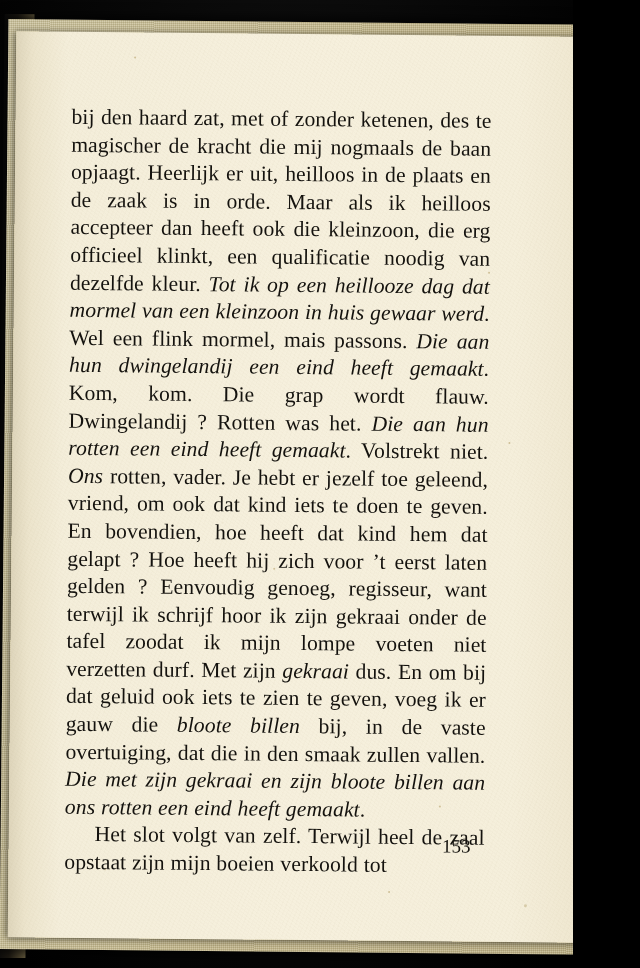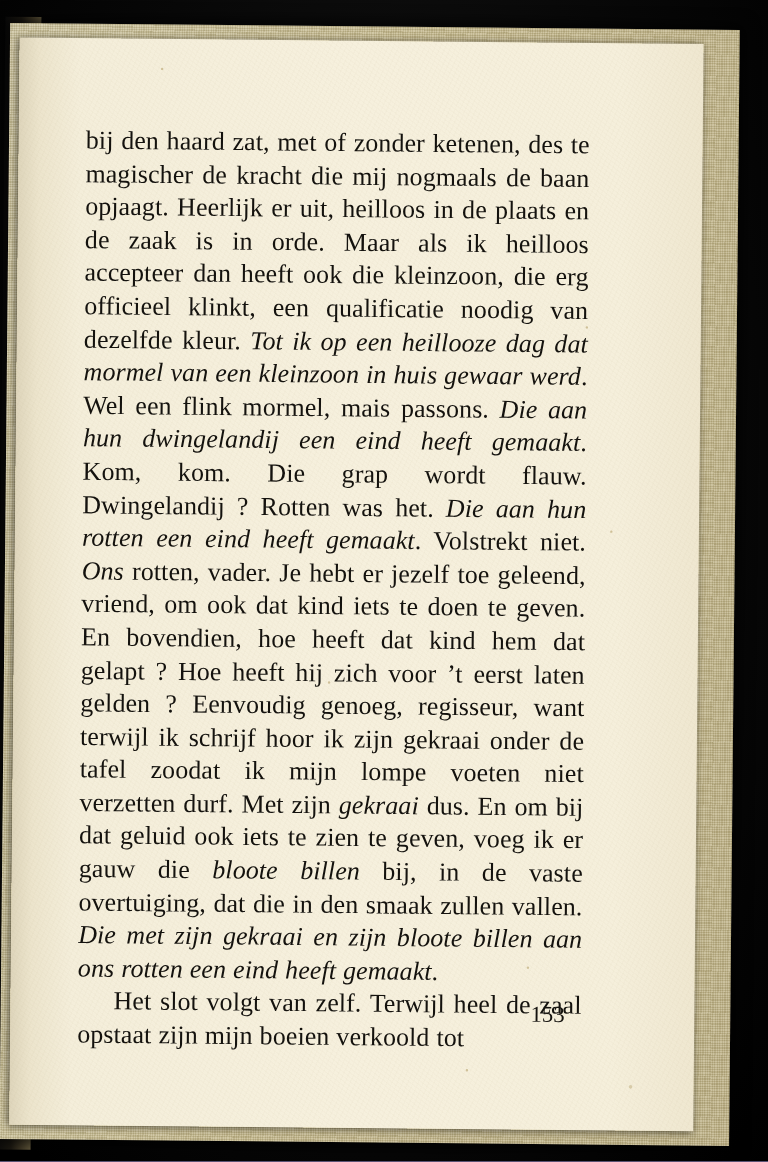--- a/index.html
+++ b/index.html
@@ -10,23 +10,23 @@
   }
   body {
     width: 640px;
     height: 968px;
     overflow: hidden;
     font-family: "Liberation Serif", "DejaVu Serif", serif;
   }
 
   #scan {
     position: relative;
-    width: 640px;
+    width: 573px;
     height: 968px;
-    background: #c4b5fd;
+    background: #5eead4;
     overflow: hidden;
   }
 
   
   .backdrop {
     position: absolute;
     inset: 0;
     background:
       radial-gradient(ellipse at 50% 40%, #171717 0%, #080808 60%, #000000 100%);
   }

